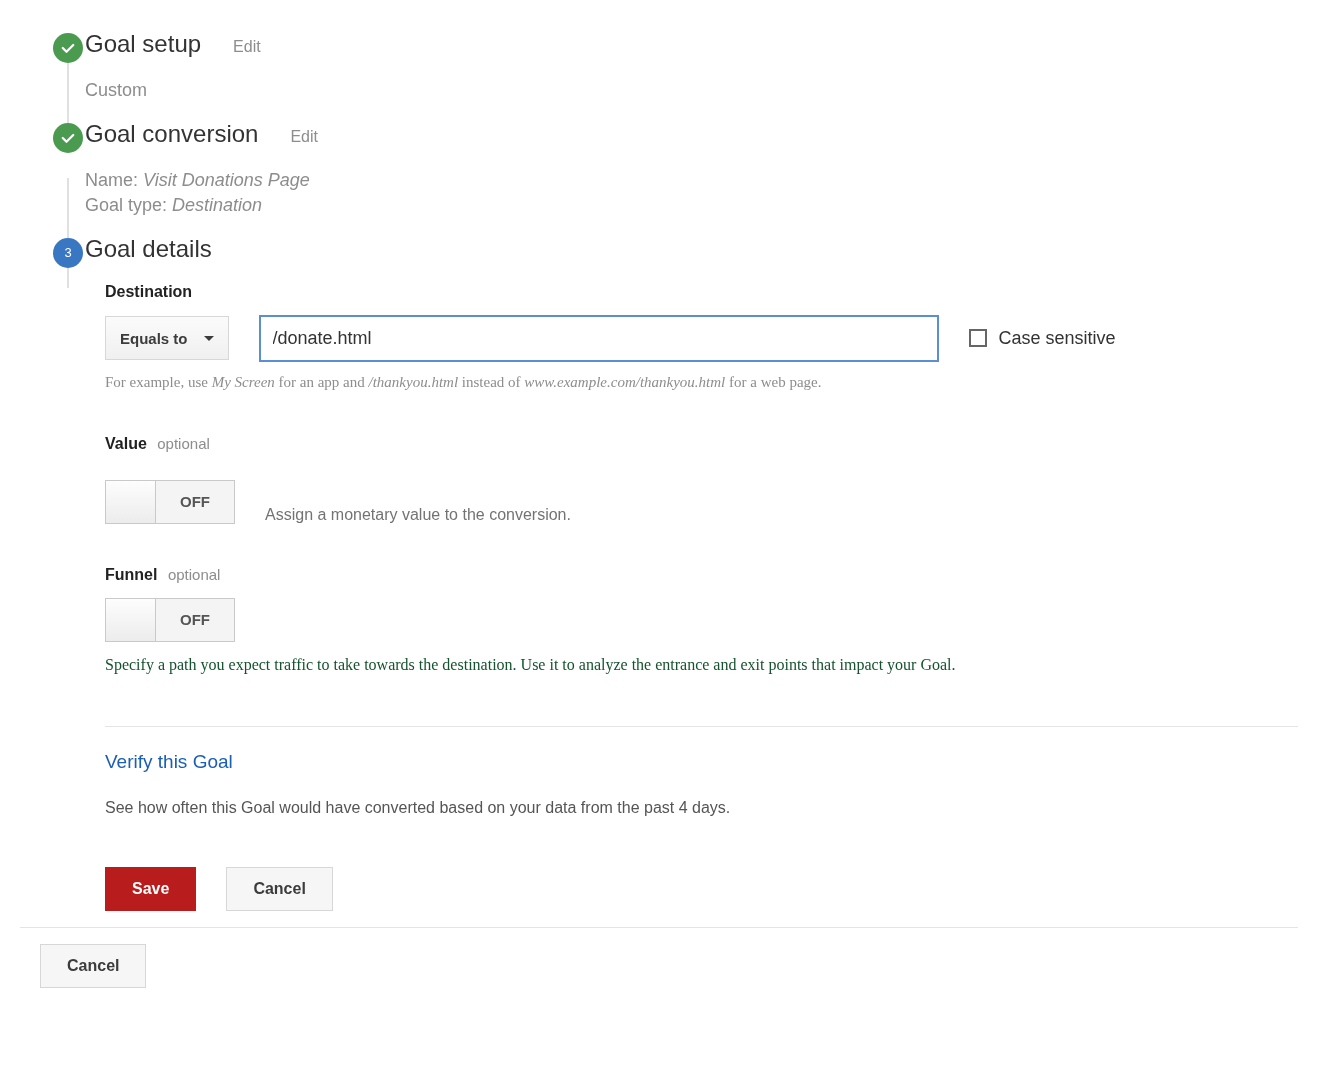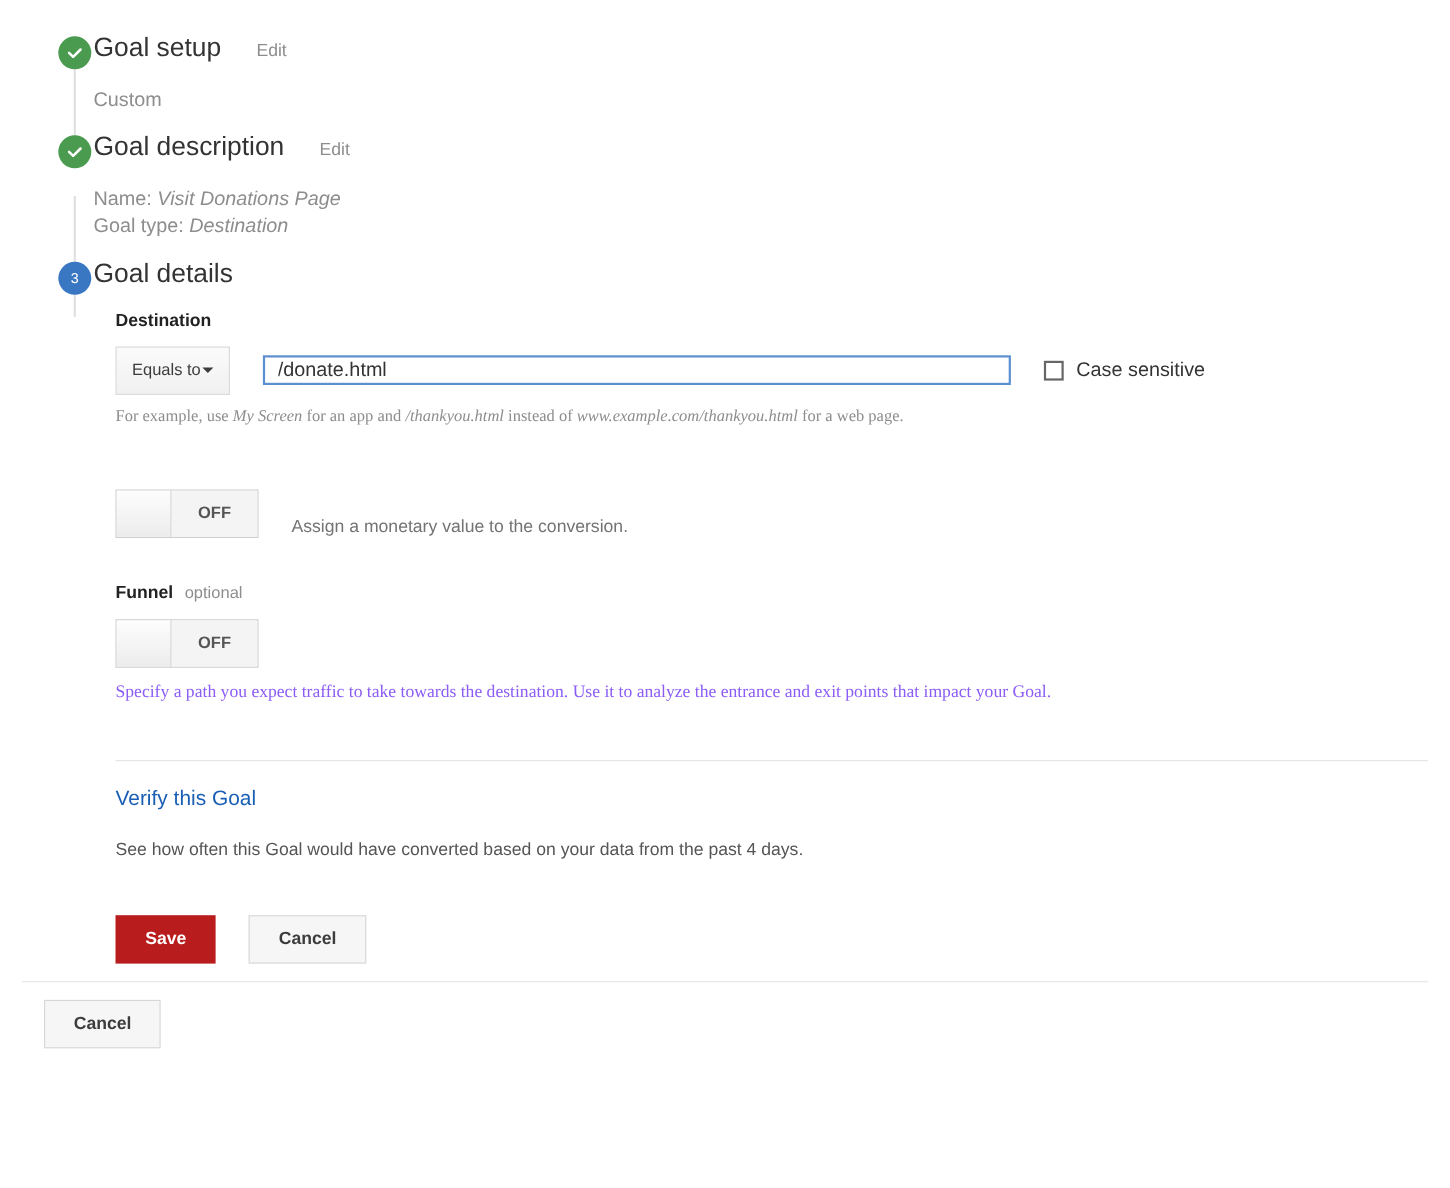--- a/index.html
+++ b/index.html
@@ -31,33 +31,33 @@
   .step-sub { margin-top: 20px; font-size: 18px; color: #8d8d8d; line-height: 1.35; }
   .step-sub .label { font-style: normal; }
   .step-sub .val { font-style: italic; }
 
   .details { padding-left: 85px; margin-top: 10px; }
   .section-label { font-weight: bold; font-size: 16px; color: #222; margin-bottom: 14px; }
   .section-label .opt { font-weight: normal; color: #8d8d8d; font-size: 15px; margin-left: 6px; }
 
   .row { display: flex; align-items: center; gap: 30px; margin-bottom: 10px; }
   .dropdown {
-    display: inline-flex; align-items: center; gap: 1px;
+    display: inline-flex; align-items: center; gap: 16px;
     border: 1px solid #d7d7d7;
     background: linear-gradient(#fbfbfb, #f0f0f0);
-    height: 44px; padding: 0 14px; font-weight: normal; font-size: 15px; color: #3c3c3c;
+    height: 44px; padding: 0 14px; font-weight: bold; font-size: 15px; color: #3c3c3c;
     cursor: pointer;
   }
   .dropdown .caret {
     width: 0; height: 0; border-left: 5px solid transparent; border-right: 5px solid transparent;
     border-top: 5px solid #3c3c3c;
   }
   .text-input {
     flex: 0 0 680px;
-    height: 27px; border: 2px solid #5b8fd1;
+    height: 47px; border: 2px solid #5b8fd1;
     padding: 0 12px; font-size: 18px; color: #333;
     outline: none;
   }
   .checkbox {
     width: 18px; height: 18px; border: 2px solid #666; display: inline-block;
     margin-right: 8px; vertical-align: middle; cursor: pointer;
   }
   .cs-label { font-size: 18px; color: #333; vertical-align: middle; }
   .helper { font-size: 15px; color: #8d8d8d; line-height: 1.4; font-family: Liberation Serif, serif; }
   .helper .ital { font-style: italic; }
@@ -116,21 +116,21 @@
       <div class="step-sub">Custom</div>
     </div>
 
     <div class="step">
       <div class="badge done">
         <svg viewBox="0 0 24 24" fill="none" stroke="#fff" stroke-width="3" stroke-linecap="round" stroke-linejoin="round">
             <polyline points="5 12 10 17 19 8"></polyline>
           </svg>
       </div>
       <div class="step-header">
-        <span class="step-title">Goal description</span>
+        <span class="step-title">Goal conversion</span>
         <span class="edit-link">Edit</span>
       </div>
       <div class="step-sub">
         <span class="label">Name: </span><span class="val">Visit Donations Page</span><br>
         <span class="label">Goal type: </span><span class="val">Destination</span>
       </div>
     </div>
 
     <div class="step" style="margin-bottom:0;">
       <div class="badge current">
@@ -156,41 +156,45 @@
           <span class="checkbox"></span>
           <span class="cs-label">Case sensitive</span>
         </span>
       </div>
       <div class="helper">
         <span>For example, use </span><span class="ital">My Screen</span><span> for an app and </span><span class="ital">/thankyou.html</span><span> instead of </span><span class="ital">www.example.com/thankyou.html</span><span> for a web page.</span>
       </div>
     </div>
 
     <div class="section">
+      <div class="section-label">
+        <span>Value</span>
+        <span class="opt">optional</span>
+      </div>
       <div class="toggle-row">
         <div class="toggle">
           <div class="knob"></div>
           <div class="state">OFF</div>
         </div>
         <span class="toggle-help">Assign a monetary value to the conversion.</span>
       </div>
     </div>
 
     <div class="section">
       <div class="section-label">
         <span>Funnel</span>
         <span class="opt">optional</span>
       </div>
       <div class="toggle-row" style="margin-bottom:12px;">
         <div class="toggle">
           <div class="knob"></div>
           <div class="state">OFF</div>
         </div>
       </div>
-      <div class="helper" style="font-size:16px; color:#8b5cf6; max-width:1030px;">Specify a path you expect traffic to take towards the destination. Use it to analyze the entrance and exit points that impact your Goal.</div>
+      <div class="helper" style="font-size:16px; color:#14532d; max-width:1030px;">Specify a path you expect traffic to take towards the destination. Use it to analyze the entrance and exit points that impact your Goal.</div>
     </div>
 
     <div class="divider"></div>
 
     <div class="verify-row">
       <span class="verify-link">Verify this Goal</span>
       <span class="verify-desc">See how often this Goal would have converted based on your data from the past 4 days.</span>
     </div>
 
     <div class="btn-row">

